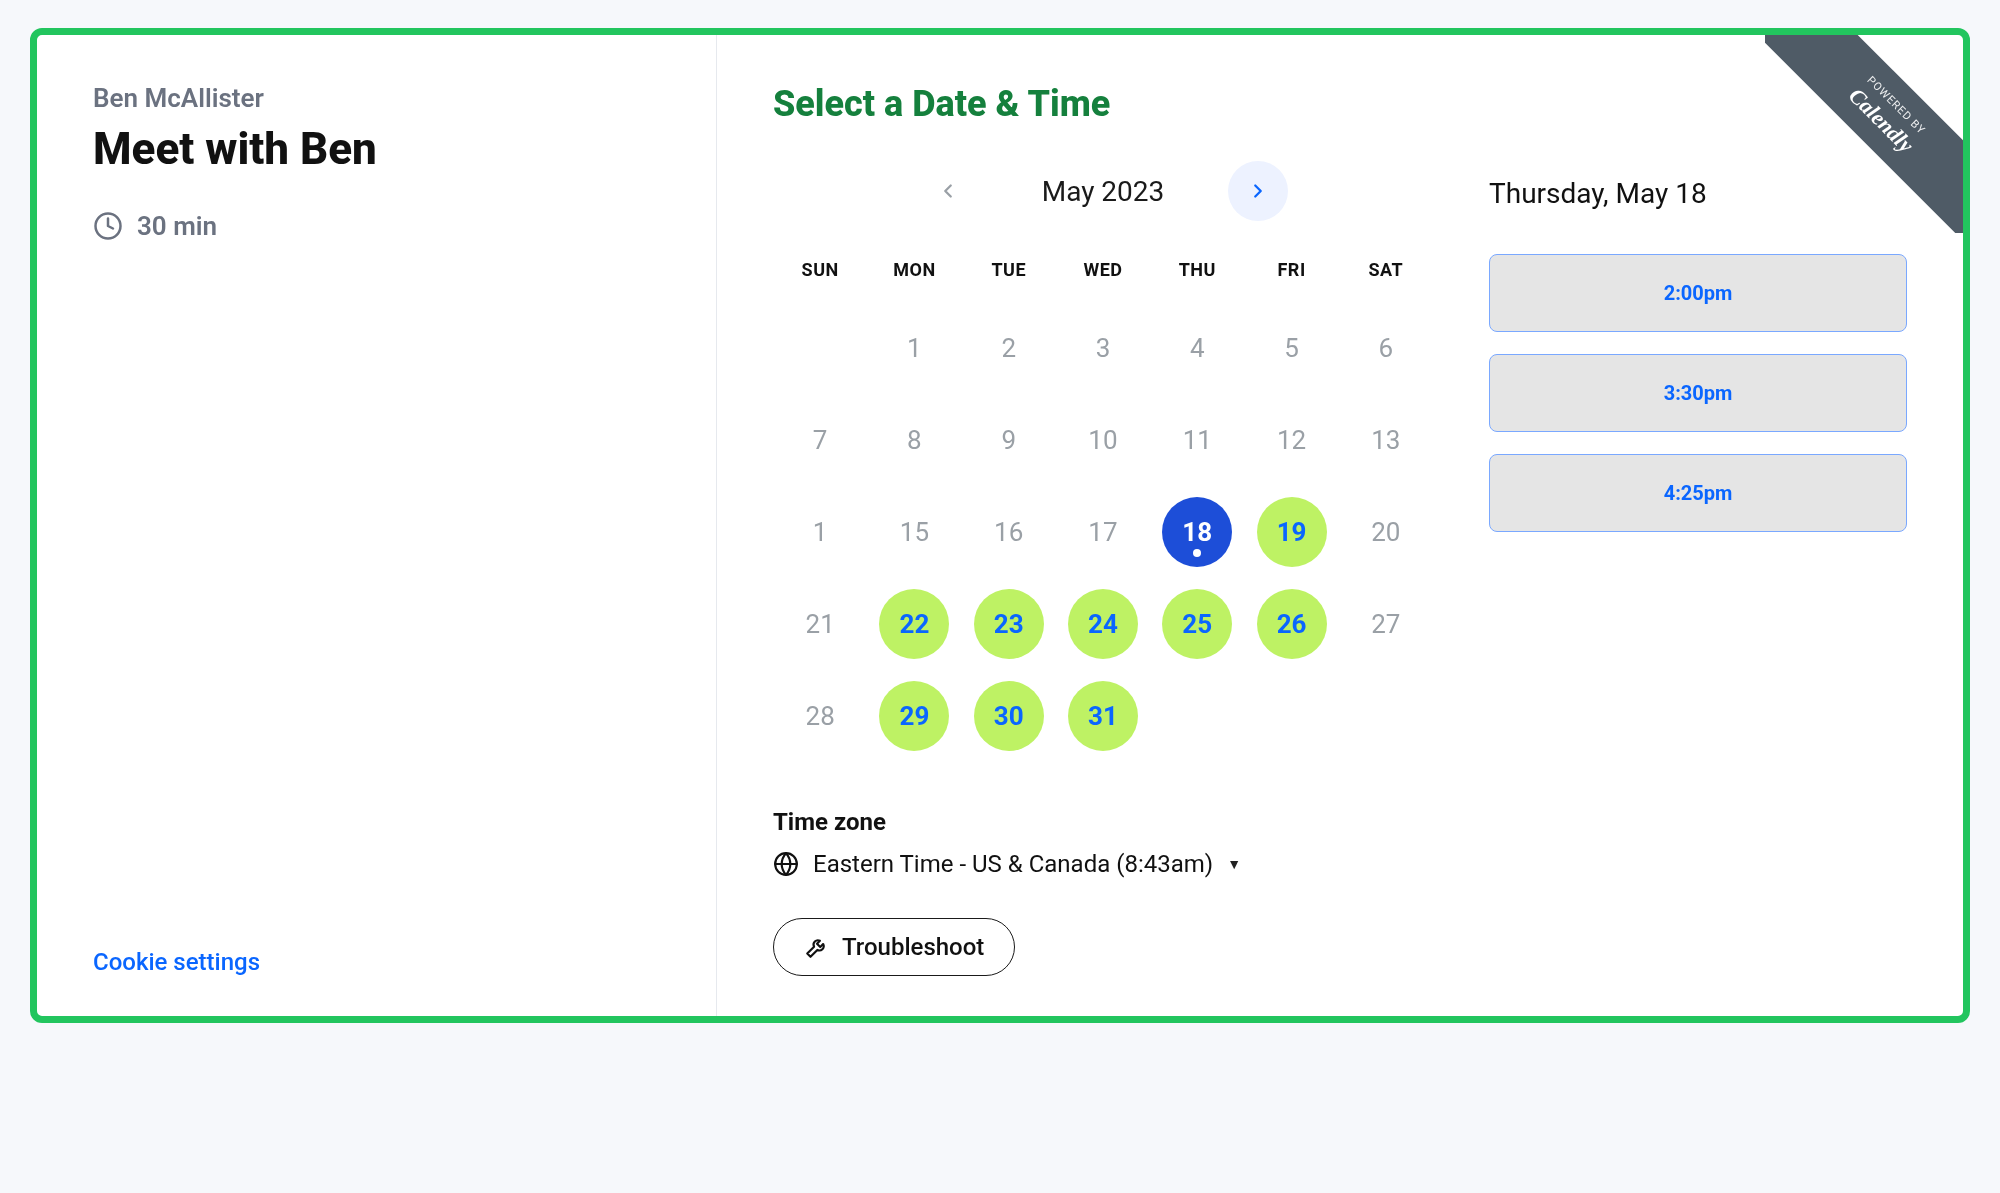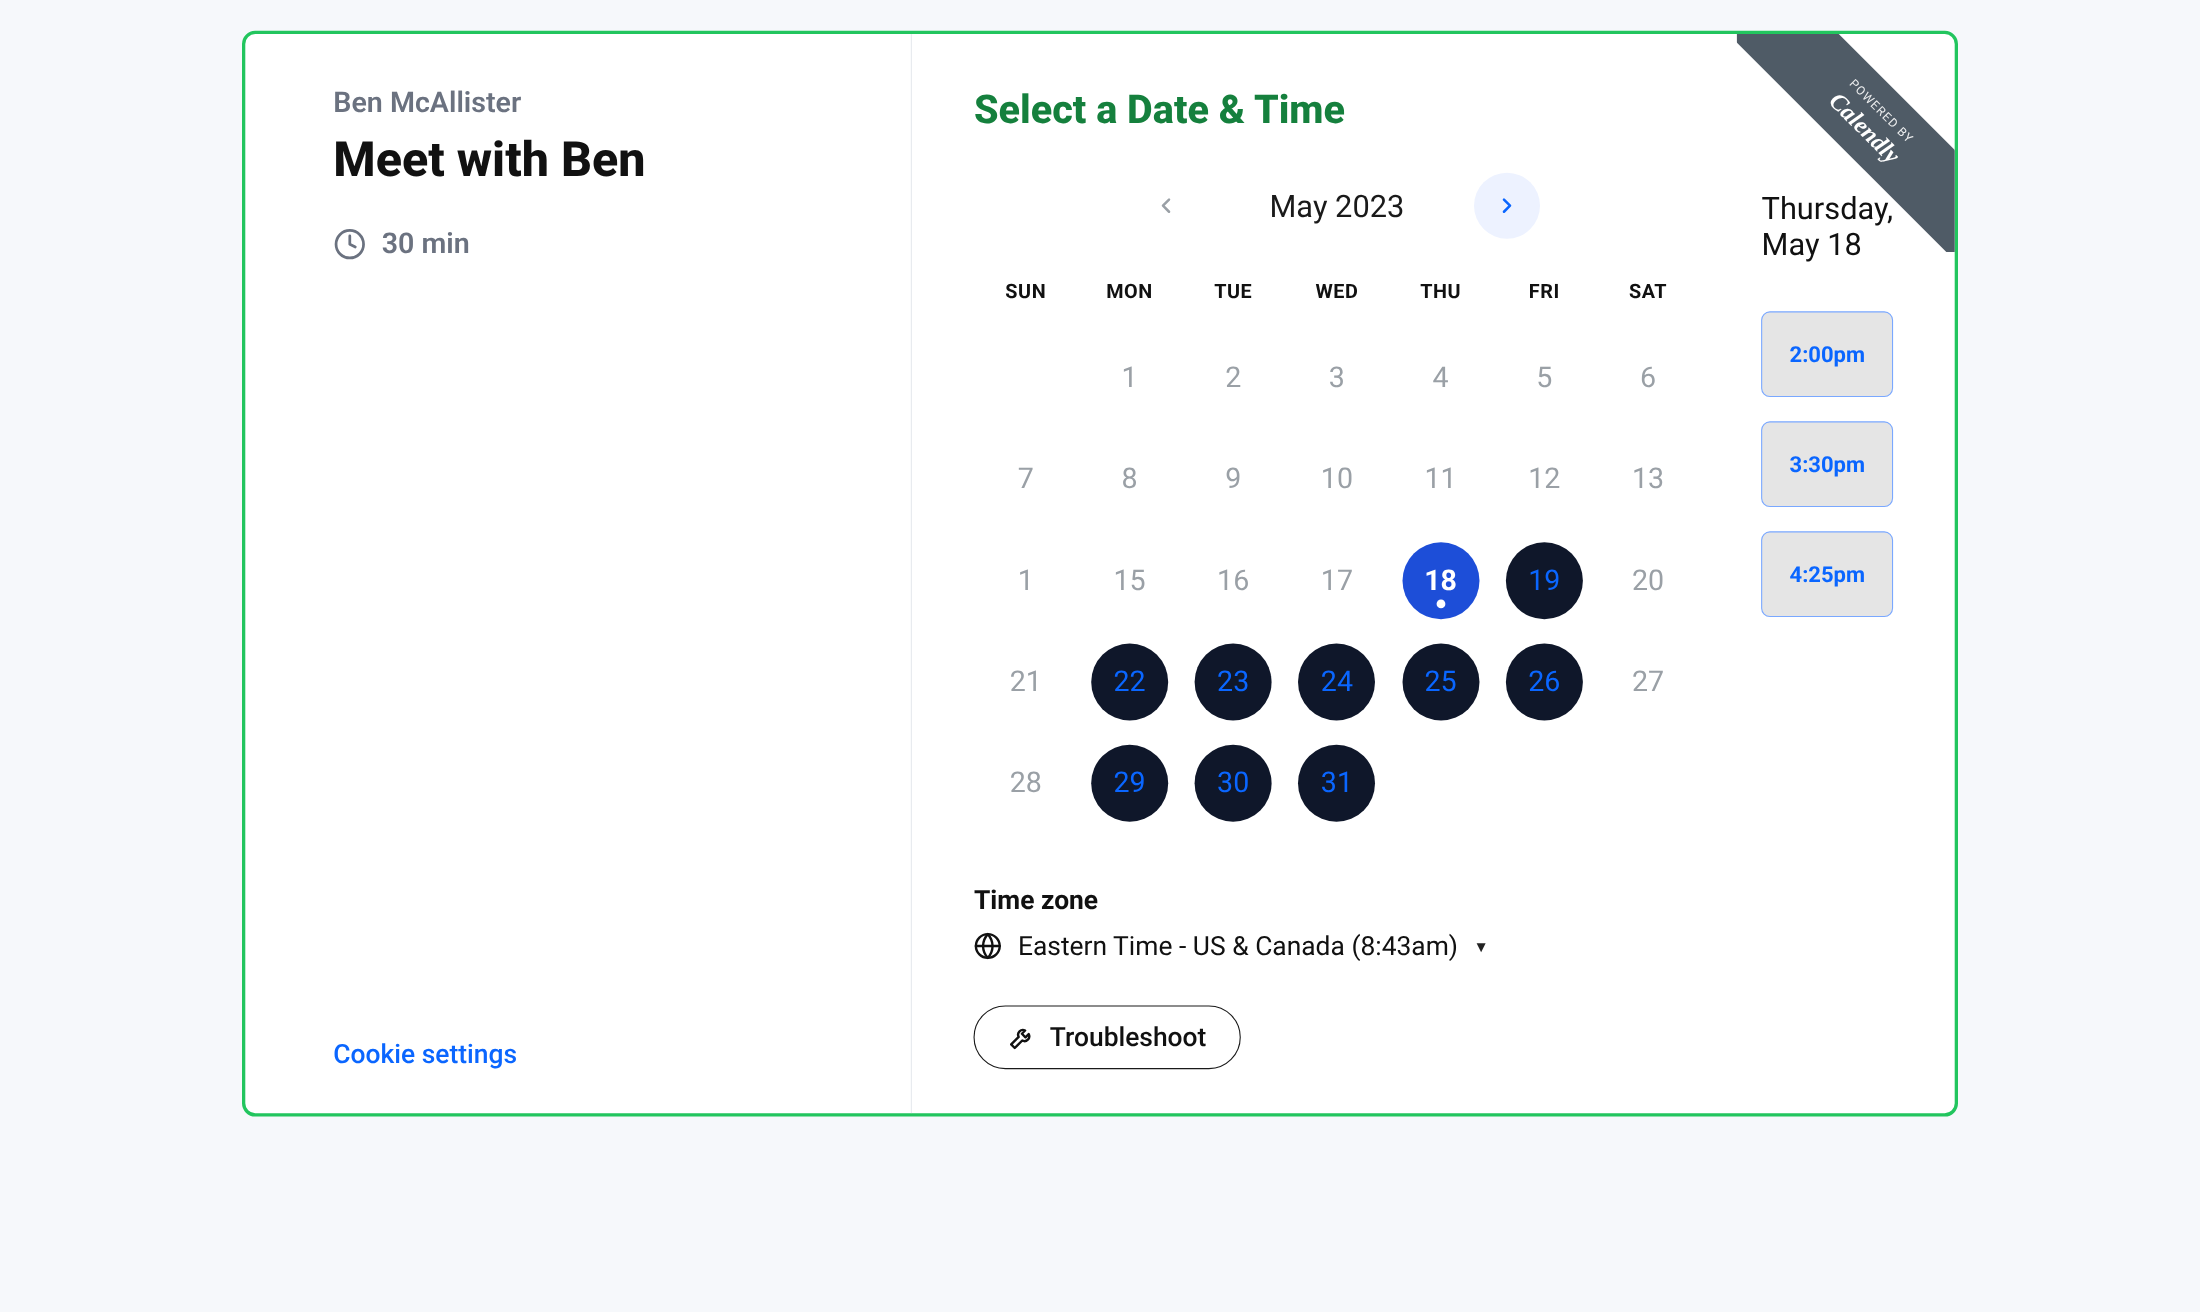--- a/index.html
+++ b/index.html
@@ -6,29 +6,28 @@
   html, body { height: 100%; }
   body {
     font-family: -apple-system, BlinkMacSystemFont, "Segoe UI", Roboto, Helvetica, Arial, sans-serif;
     background: #f6f8fb;
     display: flex;
     align-items: flex-start;
     justify-content: center;
     padding: 28px;
   }
   .card {
-    width: 1560px;
+    width: 1940px;
     max-width: 100%;
     background: #fff;
-    border: 3px solid #22c55e;
+    border: 7px solid #22c55e;
     border-radius: 12px;
     position: relative;
     overflow: hidden;
     display: flex;
-    padding-left: 24px;
   }
   
   .left {
     width: 680px;
     border-right: 1px solid #e6e9ee;
     padding: 48px 56px 40px 56px;
     display: flex;
     flex-direction: column;
     color: #1a1a1a;
   }
@@ -126,23 +125,23 @@
   }
   .day {
     width: 70px; height: 70px;
     border-radius: 50%;
     display: flex; align-items: center; justify-content: center;
     font-size: 26px;
     color: #9aa0a6;
     position: relative;
   }
   .day.available {
-    background: #0f172a;
+    background: #bef264;
     color: #0a66ff;
-    font-weight: 400;
+    font-weight: 700;
     cursor: pointer;
   }
   .day.selected {
     background: #1d4ed8;
     color: #fff;
     font-weight: 700;
   }
   .day.selected .dot {
     position: absolute;
     bottom: 10px;

